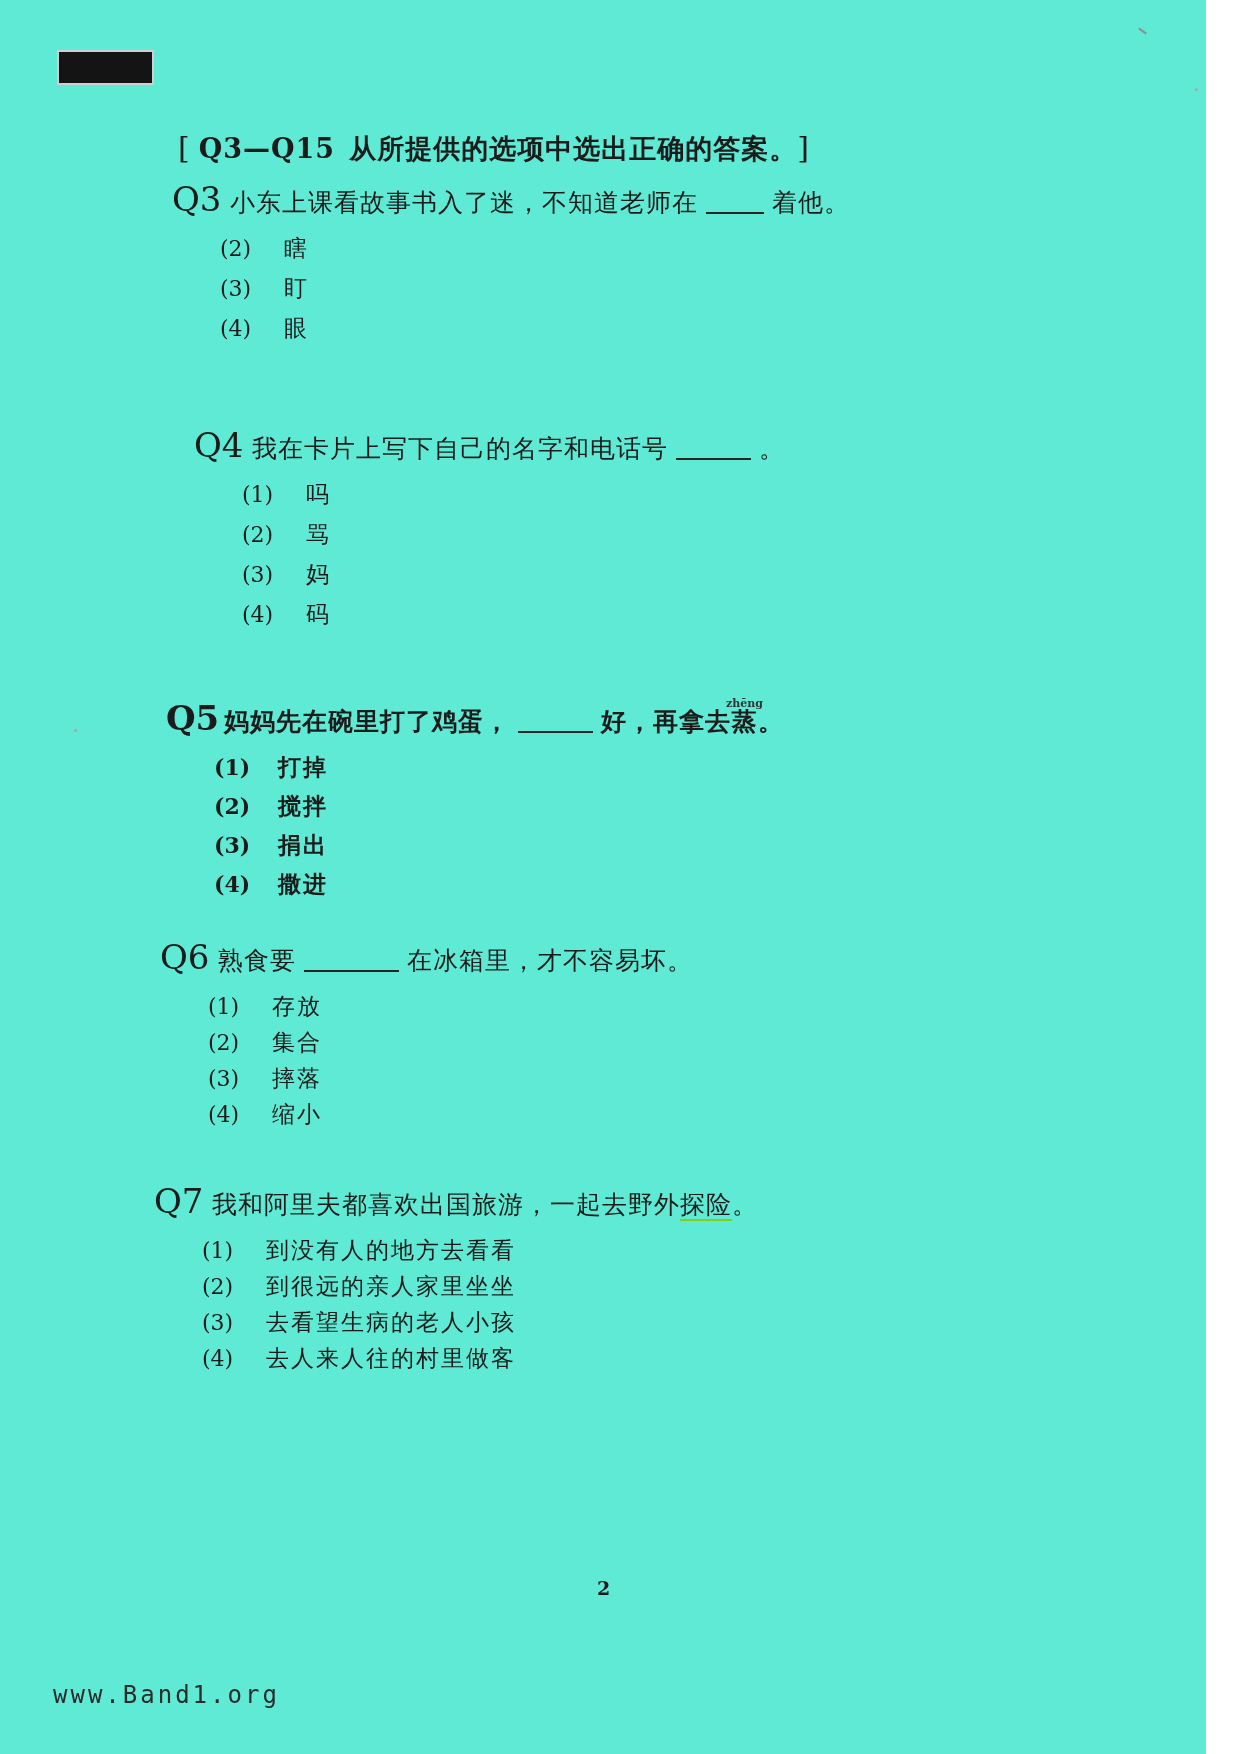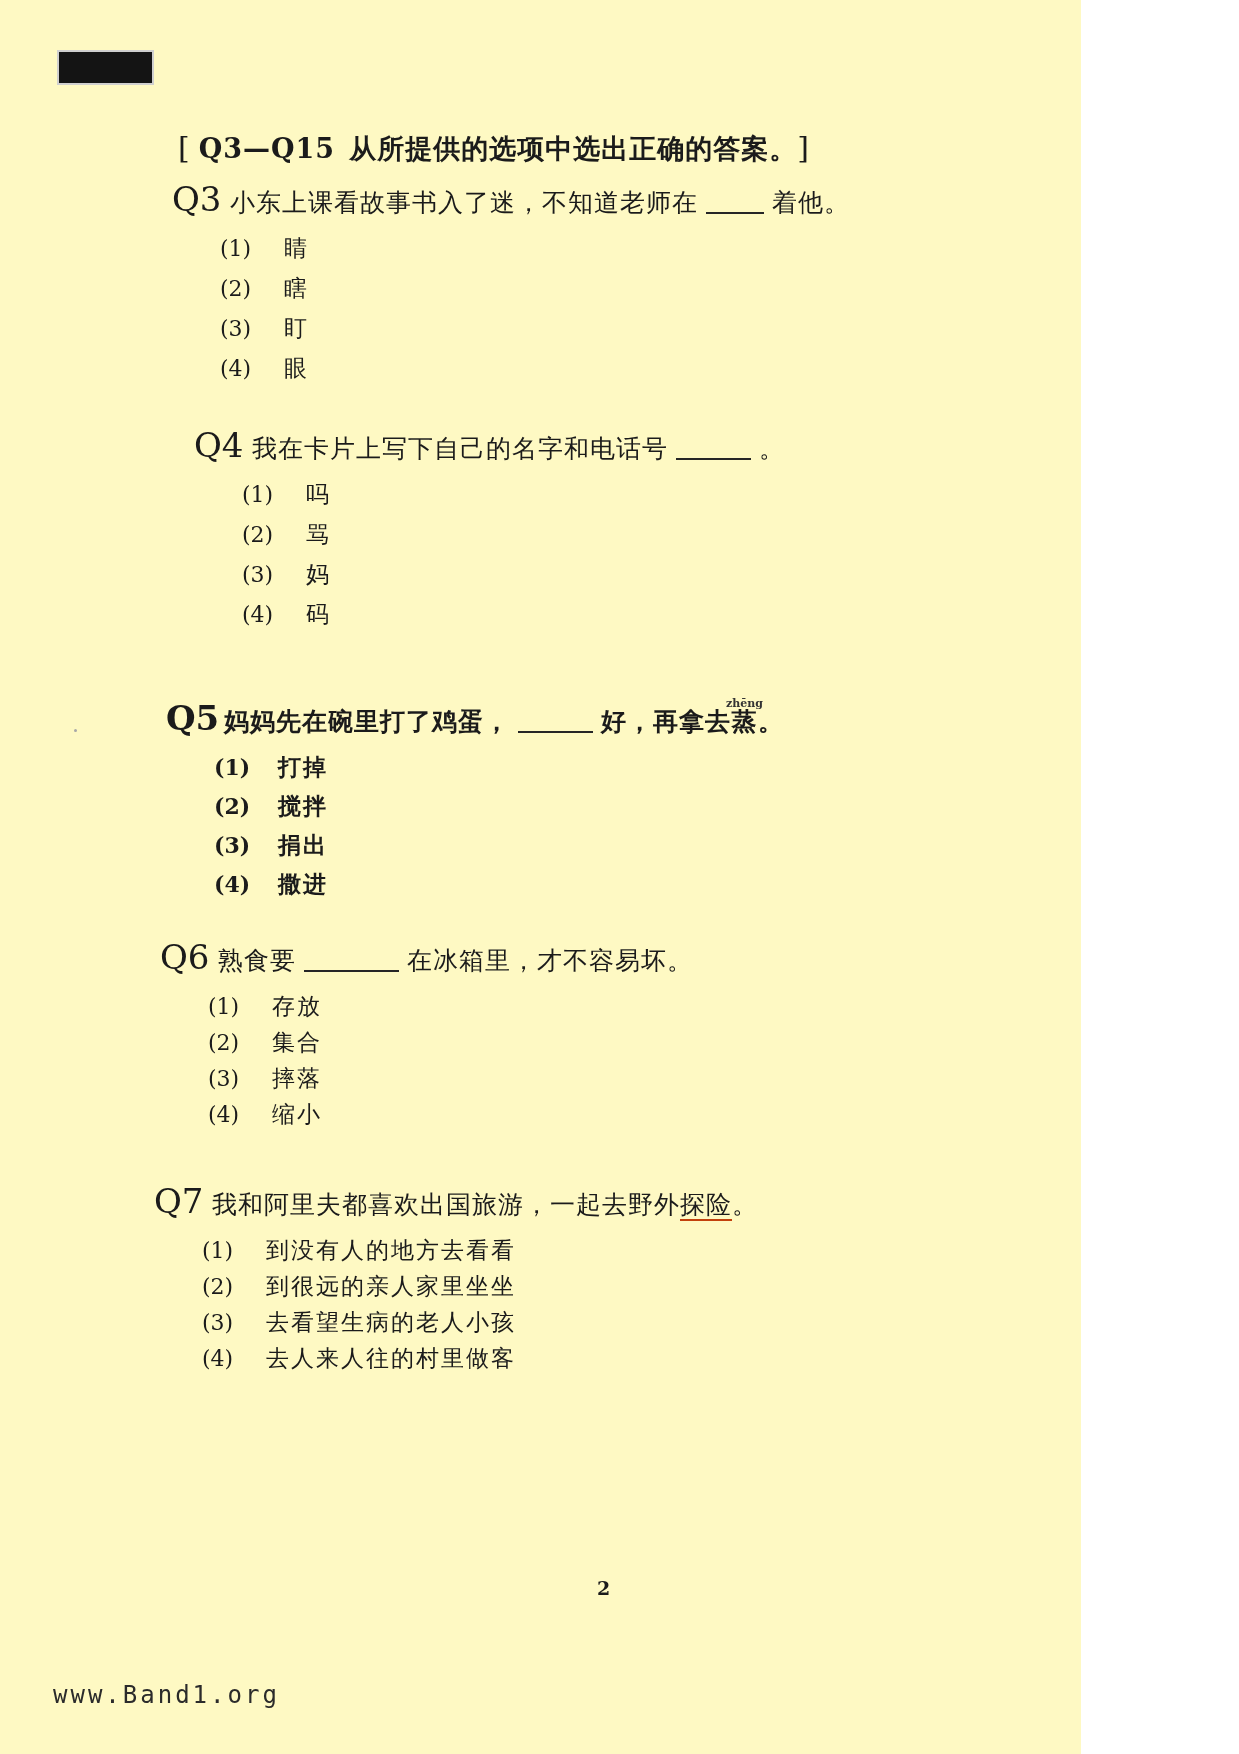--- a/index.html
+++ b/index.html
@@ -1,19 +1,19 @@
 <!DOCTYPE html>
 <html><head>
 <meta charset="utf-8">
 <style>
   html,body{margin:0;padding:0;background:#ffffff;}
   .page{
     position:relative;
-    width:1081px;height:1754px;
-    background:#fef9c3;
+    width:1206px;height:1754px;
+    background:#5eead4;
     font-family:"DejaVu Serif","Liberation Serif",serif;
     color:#1b1b1b;
     overflow:hidden;
   }
   .redaction{
     position:absolute;left:57px;top:50px;width:93px;height:31px;
     background:#141414;border:2px solid #cfcfcf;
   }
   .artifact{position:absolute;color:#9a9a9a;font-size:12px;}
   .artifact.slash{width:9px;height:2px;background:#8f8f8f;transform:rotate(35deg);}
@@ -29,21 +29,21 @@
   .q-label{
     display:inline-block;width:58px;font-size:34px;
     font-family:"DejaVu Serif",serif;
   }
   .q-sentence span{letter-spacing:1px;}
   .blank{
     display:inline-block;height:0.85em;border-bottom:2px solid #262626;
     margin:0 8px;transform:translateY(3px);
   }
   .w58{width:58px;} .w75{width:75px;} .w95{width:95px;}
-  .underlined{border-bottom:2px solid #c2410c;}
+  .underlined{border-bottom:2px solid #84cc16;}
   ruby rt{font-size:11px;color:#333;letter-spacing:0;}
   .options{
     list-style:none;margin:14px 0 0 0;padding:0 0 0 48px;
   }
   .options li{line-height:28px;margin-bottom:11px;font-size:23px;white-space:nowrap;}
   .tight li{margin-bottom:7px;}
   .opt-num{
     display:inline-block;width:64px;font-size:22px;
     font-family:"DejaVu Serif",serif;
   }
@@ -72,21 +72,20 @@
 
   <div class="header">
     <span class="bracket">[</span><span class="range">Q3—Q15</span><span>从所提供的选项中选出正确的答案。</span><span class="bracket">]</span>
   </div>
 
   <section class="question" style="left:172px;top:182px;">
     <div class="q-line">
       <span class="q-label">Q3</span><span class="q-sentence"><span>小东上课看故事书入了迷，不知道老师在</span><span class="blank w58"></span><span>着他。</span></span>
     </div>
     <ol class="options">
-      <li><span class="opt-num">(1)</span><span class="opt-text">睛</span></li>
       <li><span class="opt-num">(2)</span><span class="opt-text">瞎</span></li>
       <li><span class="opt-num">(3)</span><span class="opt-text">盯</span></li>
       <li><span class="opt-num">(4)</span><span class="opt-text">眼</span></li>
     </ol>
   </section>
 
   <section class="question" style="left:170px;top:428px;margin-left:24px;">
     <div class="q-line">
       <span class="q-label">Q4</span><span class="q-sentence"><span>我在卡片上写下自己的名字和电话号</span><span class="blank w75"></span><span>。</span></span>
     </div>

